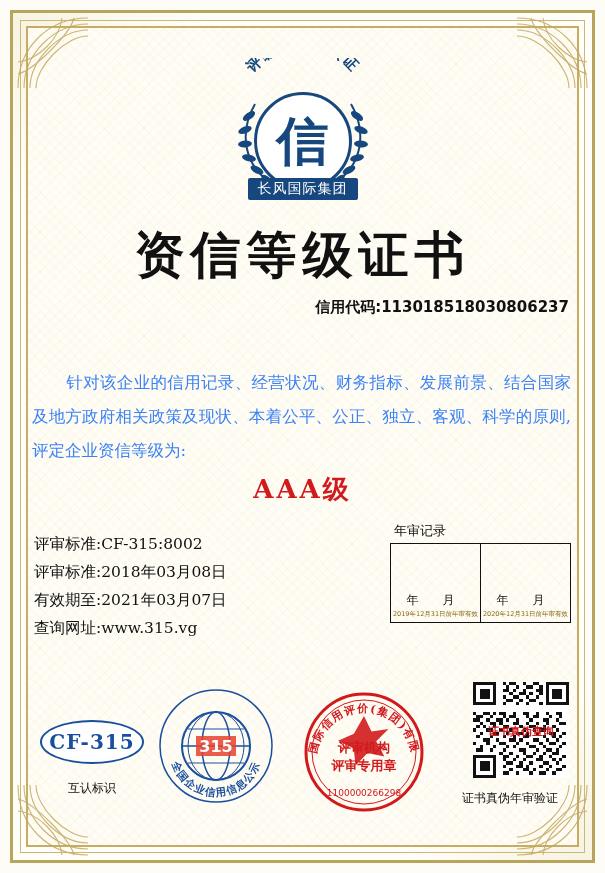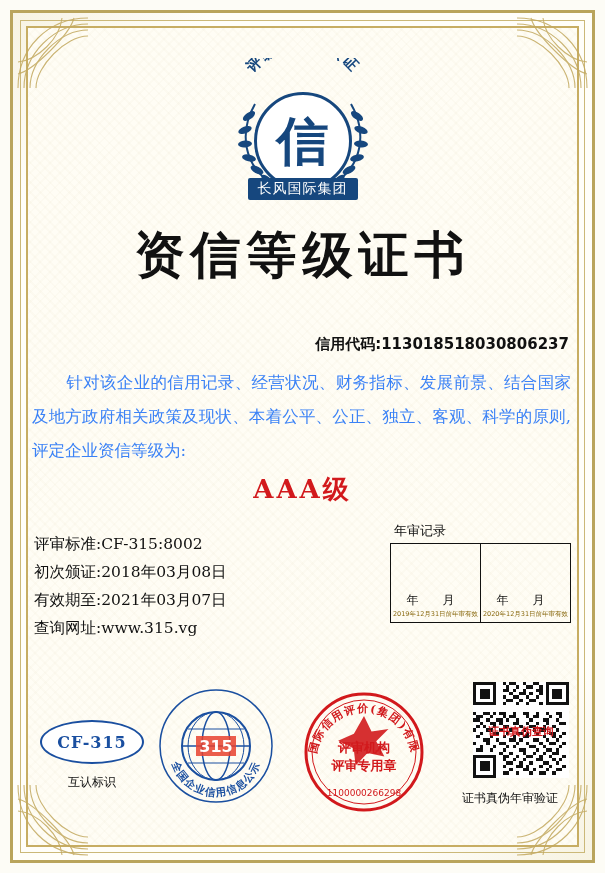--- a/index.html
+++ b/index.html
@@ -69,21 +69,20 @@
   
   .title{
     position:absolute;left:0;right:0;top:192px;text-align:center;
     font-family:"DejaVu Serif","Liberation Serif",serif;
     font-size:50px;font-weight:bold;color:#111;letter-spacing:6px;
   }
   .credit-code{
     position:absolute;right:6px;top:268px;
     font-size:15px;color:#111;font-weight:bold;
     font-family:"DejaVu Sans","Liberation Sans",sans-serif;
-    margin-top:37px;
   }
   .company{
     position:absolute;left:2px;top:300px;
     font-size:18px;font-weight:bold;color:#111;
     font-family:"DejaVu Serif","Liberation Serif",serif;
   }
 
   
   .para{
     position:absolute;left:2px;right:4px;top:336px;
@@ -131,25 +130,25 @@
     font-size:6.5px;color:#8a6a10;
   }
 
   
   .badge-cf{
     position:absolute;left:10px;top:690px;width:104px;text-align:center;
   }
   .cf-oval{
     width:100px;height:40px;border:2.5px solid #1a4fa0;border-radius:50%;
     display:flex;align-items:center;justify-content:center;
-    color:#1a4fa0;font-size:16px;font-weight:bold;letter-spacing:1px;
+    color:#1a4fa0;font-size:20px;font-weight:bold;letter-spacing:1px;
     font-family:"DejaVu Serif","Liberation Serif",serif;
     background:#fff;
   }
-  .cf-label{font-size:12px;color:#111;margin-top:10px;font-family:"DejaVu Serif","Liberation Serif",serif;}
+  .cf-label{font-size:12px;color:#111;margin-top:16px;font-family:"DejaVu Serif","Liberation Serif",serif;}
 
   .seal-globe{
     position:absolute;left:128px;top:658px;width:116px;height:116px;
   }
   .seal-red{
     position:absolute;left:272px;top:660px;width:124px;height:124px;
   }
   .qr{
     position:absolute;right:6px;top:652px;width:96px;height:96px;
   }
@@ -258,21 +257,21 @@
     <span>信用代码:</span><span>113018518030806237</span>
   </div>
 
 
   <div class="para"><span class="indent"></span><span>针对该企业的信用记录、经营状况、财务指标、发展前景、结合国家及地方政府相关政策及现状、本着公平、公正、独立、客观、科学的原则,评定企业资信等级为:</span></div>
 
   <div class="grade">AAA级</div>
 
   <div class="info">
     <div>评审标准:CF-315:8002</div>
-    <div>初次颁证:2018年03月08日</div>
+    <div>评审标准:2018年03月08日</div>
     <div>有效期至:2021年03月07日</div>
     <div>查询网址:www.315.vg</div>
   </div>
 
   <div class="review">
     <div class="review-title">年审记录</div>
     <div class="review-body">
       <div class="review-cell">
         <div class="cell-ym">年 月</div>
         <div class="cell-note">2019年12月31日前年审有效</div>

